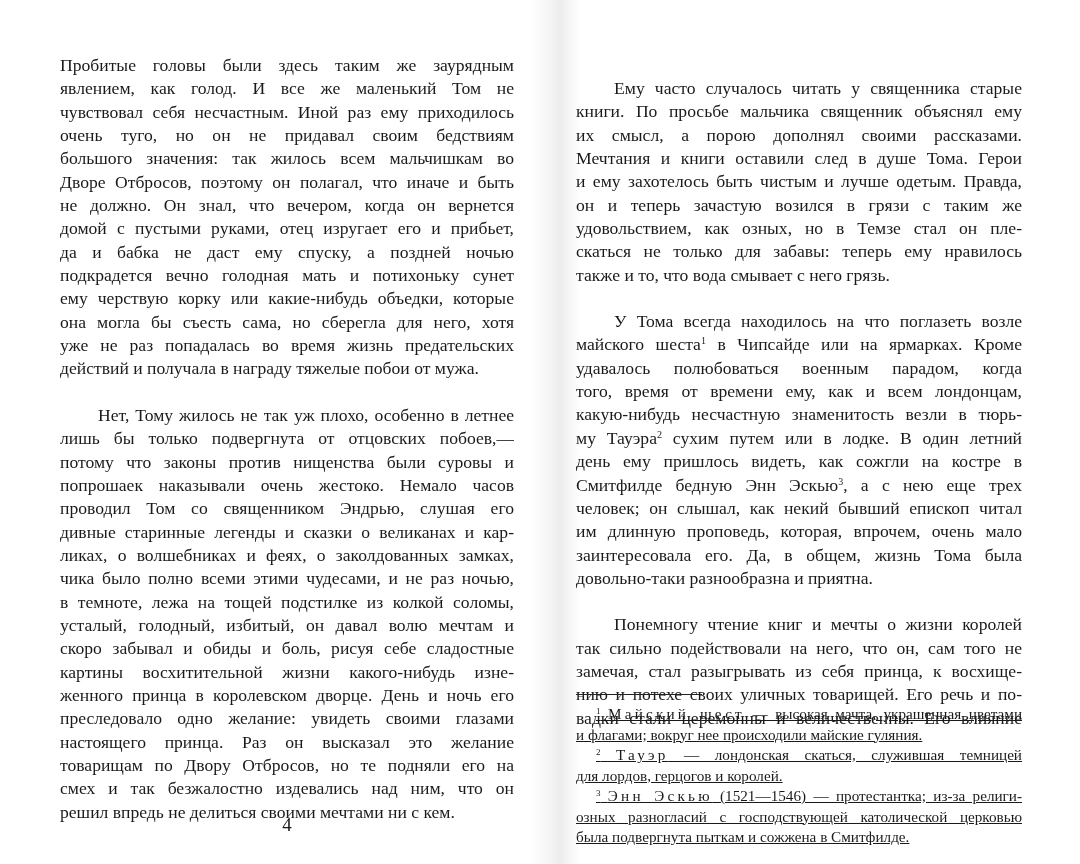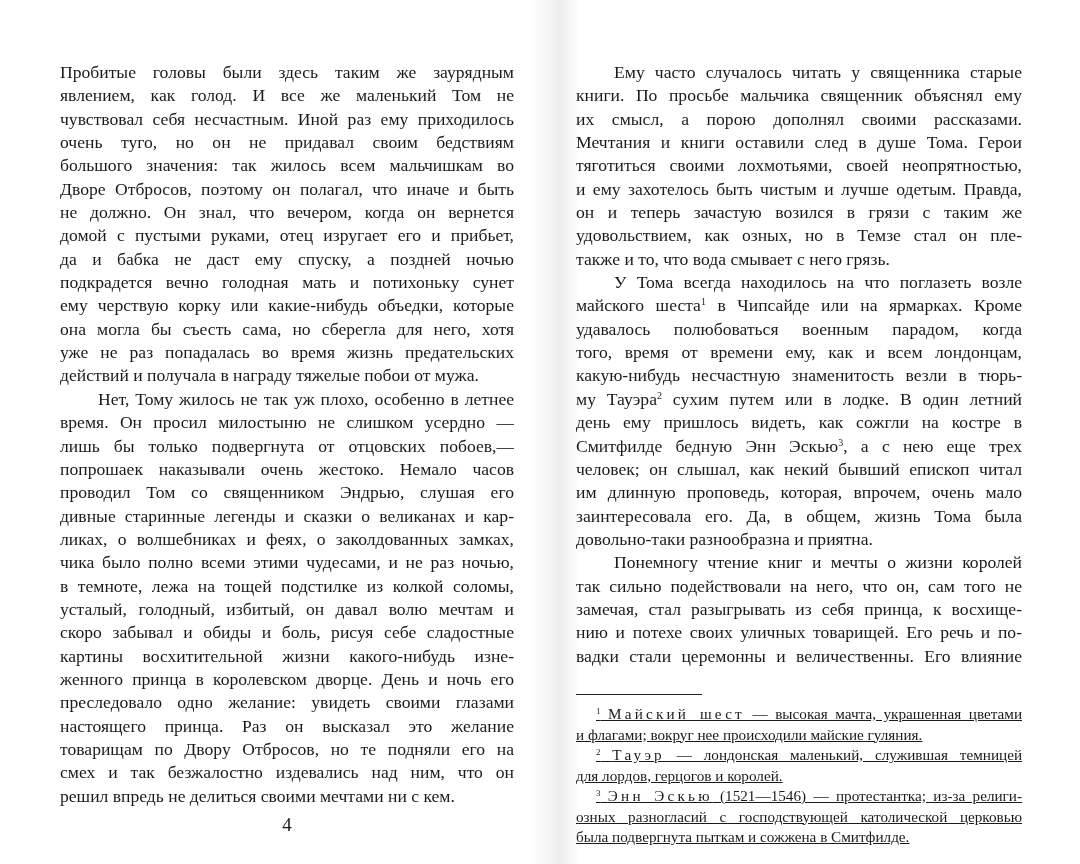--- a/index.html
+++ b/index.html
@@ -11,29 +11,29 @@
     position: relative;
   }
   .spread { position: absolute; inset: 0; }
   .spine {
     position: absolute; top: 0; left: 530px; width: 50px; height: 864px;
     background: linear-gradient(to right, #ffffff 0%, #f4f4f4 40%, #ececec 60%, #f6f6f6 80%, #ffffff 100%);
   }
   .page { position: absolute; top: 0; height: 864px; }
   .page-left { left: 60px; width: 454px; }
   .page-right { left: 576px; width: 446px; }
-  .body-lines { position: absolute; top: 61px; left: 0; right: 0; }
+  .body-lines { position: absolute; top: 54px; left: 0; right: 0; }
   .line {
     height: 23.35px; line-height: 23.35px;
     font-size: 17.6px; white-space: nowrap;
     text-align: justify; text-align-last: justify;
     overflow: hidden;
   }
   .line.last { text-align-last: left; }
-  .line.indent { padding-left: 38px; }
+  .line.indent { padding-left: 38px; margin-top: 23px; }
   sup { font-size: 10px; vertical-align: 6px; line-height: 0; }
   .page-number {
     position: absolute; top: 814px; left: 0; right: 0;
     text-align: center; font-size: 19px;
   }
   .fn-rule {
     position: absolute; top: 694px; left: 0; width: 126px; height: 0;
     border-top: 1.5px solid #222;
   }
   .footnotes { position: absolute; top: 704px; left: 0; right: 0; text-decoration: underline; }
@@ -62,22 +62,22 @@
         <div class="line">Дворе Отбросов, поэтому он полагал, что иначе и быть</div>
         <div class="line">не должно. Он знал, что вечером, когда он вернется</div>
         <div class="line">домой с пустыми руками, отец изругает его и прибьет,</div>
         <div class="line">да и бабка не даст ему спуску, а поздней ночью</div>
         <div class="line">подкрадется вечно голодная мать и потихоньку сунет</div>
         <div class="line">ему черствую корку или какие-нибудь объедки, которые</div>
         <div class="line">она могла бы съесть сама, но сберегла для него, хотя</div>
         <div class="line">уже не раз попадалась во время жизнь предательских</div>
         <div class="line last">действий и получала в награду тяжелые побои от мужа.</div>
         <div class="line indent">Нет, Тому жилось не так уж плохо, особенно в летнее</div>
-        <div class="line">время. Он просил милостыню не слишком усердно —</div>
         <div class="line">лишь бы только подвергнута от отцовских побоев,—</div>
+        <div class="line">потому что законы против нищенства были суровы и</div>
         <div class="line">попрошаек наказывали очень жестоко. Немало часов</div>
         <div class="line">проводил Том со священником Эндрью, слушая его</div>
         <div class="line">дивные старинные легенды и сказки о великанах и кар-</div>
         <div class="line">ликах, о волшебниках и феях, о заколдованных замках,</div>
         <div class="line">чика было полно всеми этими чудесами, и не раз ночью,</div>
         <div class="line">в темноте, лежа на тощей подстилке из колкой соломы,</div>
         <div class="line">усталый, голодный, избитый, он давал волю мечтам и</div>
         <div class="line">скоро забывал и обиды и боль, рисуя себе сладостные</div>
         <div class="line">картины восхитительной жизни какого-нибудь изне-</div>
         <div class="line">женного принца в королевском дворце. День и ночь его</div>
@@ -89,24 +89,24 @@
       </div>
     <div class="page-number">4</div>
   </div>
 
   <div class="page page-right">
     <div class="body-lines" id="right-lines">
         <div class="line indent"><span>Ему часто случалось читать у священника старые</span></div>
         <div class="line"><span>книги. По просьбе мальчика священник объяснял ему</span></div>
         <div class="line"><span>их смысл, а порою дополнял своими рассказами.</span></div>
         <div class="line"><span>Мечтания и книги оставили след в душе Тома. Герои</span></div>
-        <div class="line"><span>тяготиться своими лохмотьями, своей неопрятностью,</span></div>
         <div class="line"><span>и ему захотелось быть чистым и лучше одетым. Правда,</span></div>
         <div class="line"><span>он и теперь зачастую возился в грязи с таким же</span></div>
         <div class="line"><span>удовольствием, как озных, но в Темзе стал он пле-</span></div>
+        <div class="line"><span>скаться не только для забавы: теперь ему нравилось</span></div>
         <div class="line last"><span>также и то, что вода смывает с него грязь.</span></div>
         <div class="line indent"><span>У Тома всегда находилось на что поглазеть возле</span></div>
         <div class="line"><span>майского шеста</span><sup>1</sup><span> в Чипсайде или на ярмарках. Кроме</span></div>
         <div class="line"><span>удавалось полюбоваться военным парадом, когда</span></div>
         <div class="line"><span>того, время от времени ему, как и всем лондонцам,</span></div>
         <div class="line"><span>какую-нибудь несчастную знаменитость везли в тюрь-</span></div>
         <div class="line"><span>му Тауэра</span><sup>2</sup><span> сухим путем или в лодке. В один летний</span></div>
         <div class="line"><span>день ему пришлось видеть, как сожгли на костре в</span></div>
         <div class="line"><span>Смитфилде бедную Энн Эскью</span><sup>3</sup><span>, а с нею еще трех</span></div>
         <div class="line"><span>человек; он слышал, как некий бывший епископ читал</span></div>
@@ -116,20 +116,20 @@
         <div class="line indent"><span>Понемногу чтение книг и мечты о жизни королей</span></div>
         <div class="line"><span>так сильно подействовали на него, что он, сам того не</span></div>
         <div class="line"><span>замечая, стал разыгрывать из себя принца, к восхище-</span></div>
         <div class="line"><span>нию и потехе своих уличных товарищей. Его речь и по-</span></div>
         <div class="line"><span>вадки стали церемонны и величественны. Его влияние</span></div>
       </div>
     <div class="fn-rule"></div>
     <div class="footnotes" id="footnotes">
         <div class="fn-line indent"><sup>1</sup> <span class="spaced">Майский шест</span><span> — высокая мачта, украшенная цветами</span></div>
         <div class="fn-line last"><span>и флагами; вокруг нее происходили майские гуляния.</span></div>
-        <div class="fn-line indent"><sup>2</sup> <span class="spaced">Тауэр</span><span> — лондонская маленький, служившая темницей</span></div>
+        <div class="fn-line indent"><sup>2</sup> <span class="spaced">Тауэр</span><span> — лондонская скаться, служившая темницей</span></div>
         <div class="fn-line last"><span>для лордов, герцогов и королей.</span></div>
         <div class="fn-line indent"><sup>3</sup> <span class="spaced">Энн Эскью</span><span> (1521—1546) — протестантка; из-за религи-</span></div>
         <div class="fn-line"><span>озных разногласий с господствующей католической церковью</span></div>
         <div class="fn-line last"><span>была подвергнута пыткам и сожжена в Смитфилде.</span></div>
       </div>
   </div>
 </div>
 
 </body></html>

